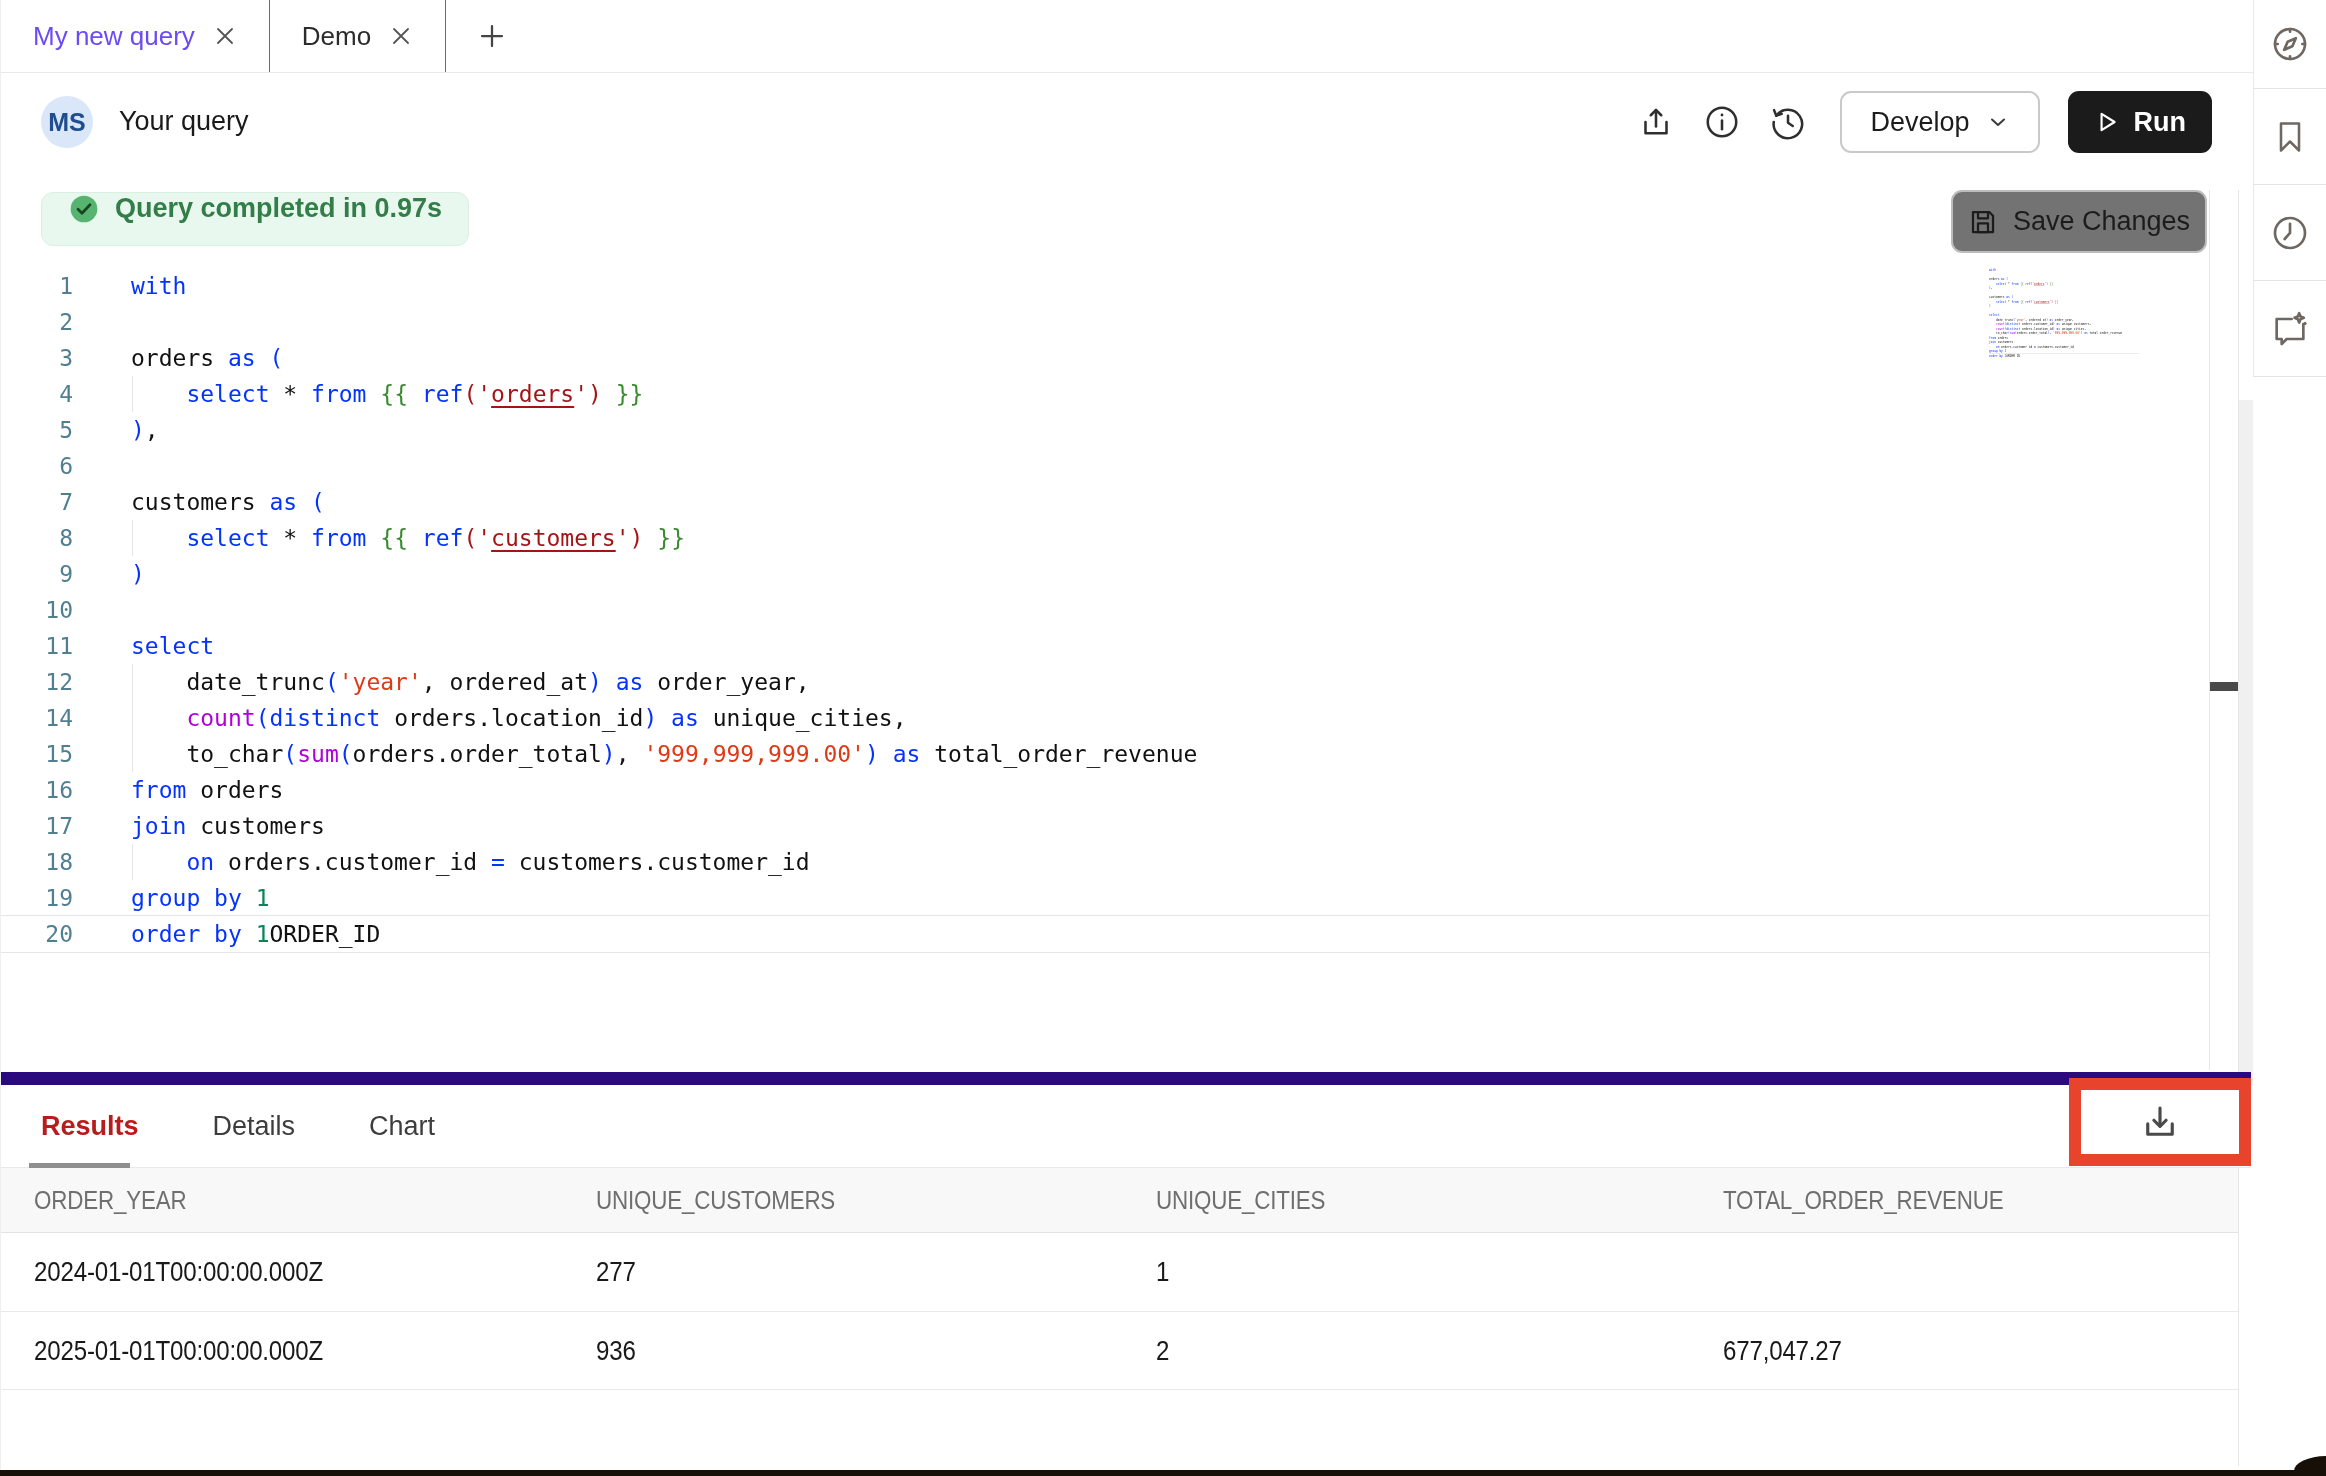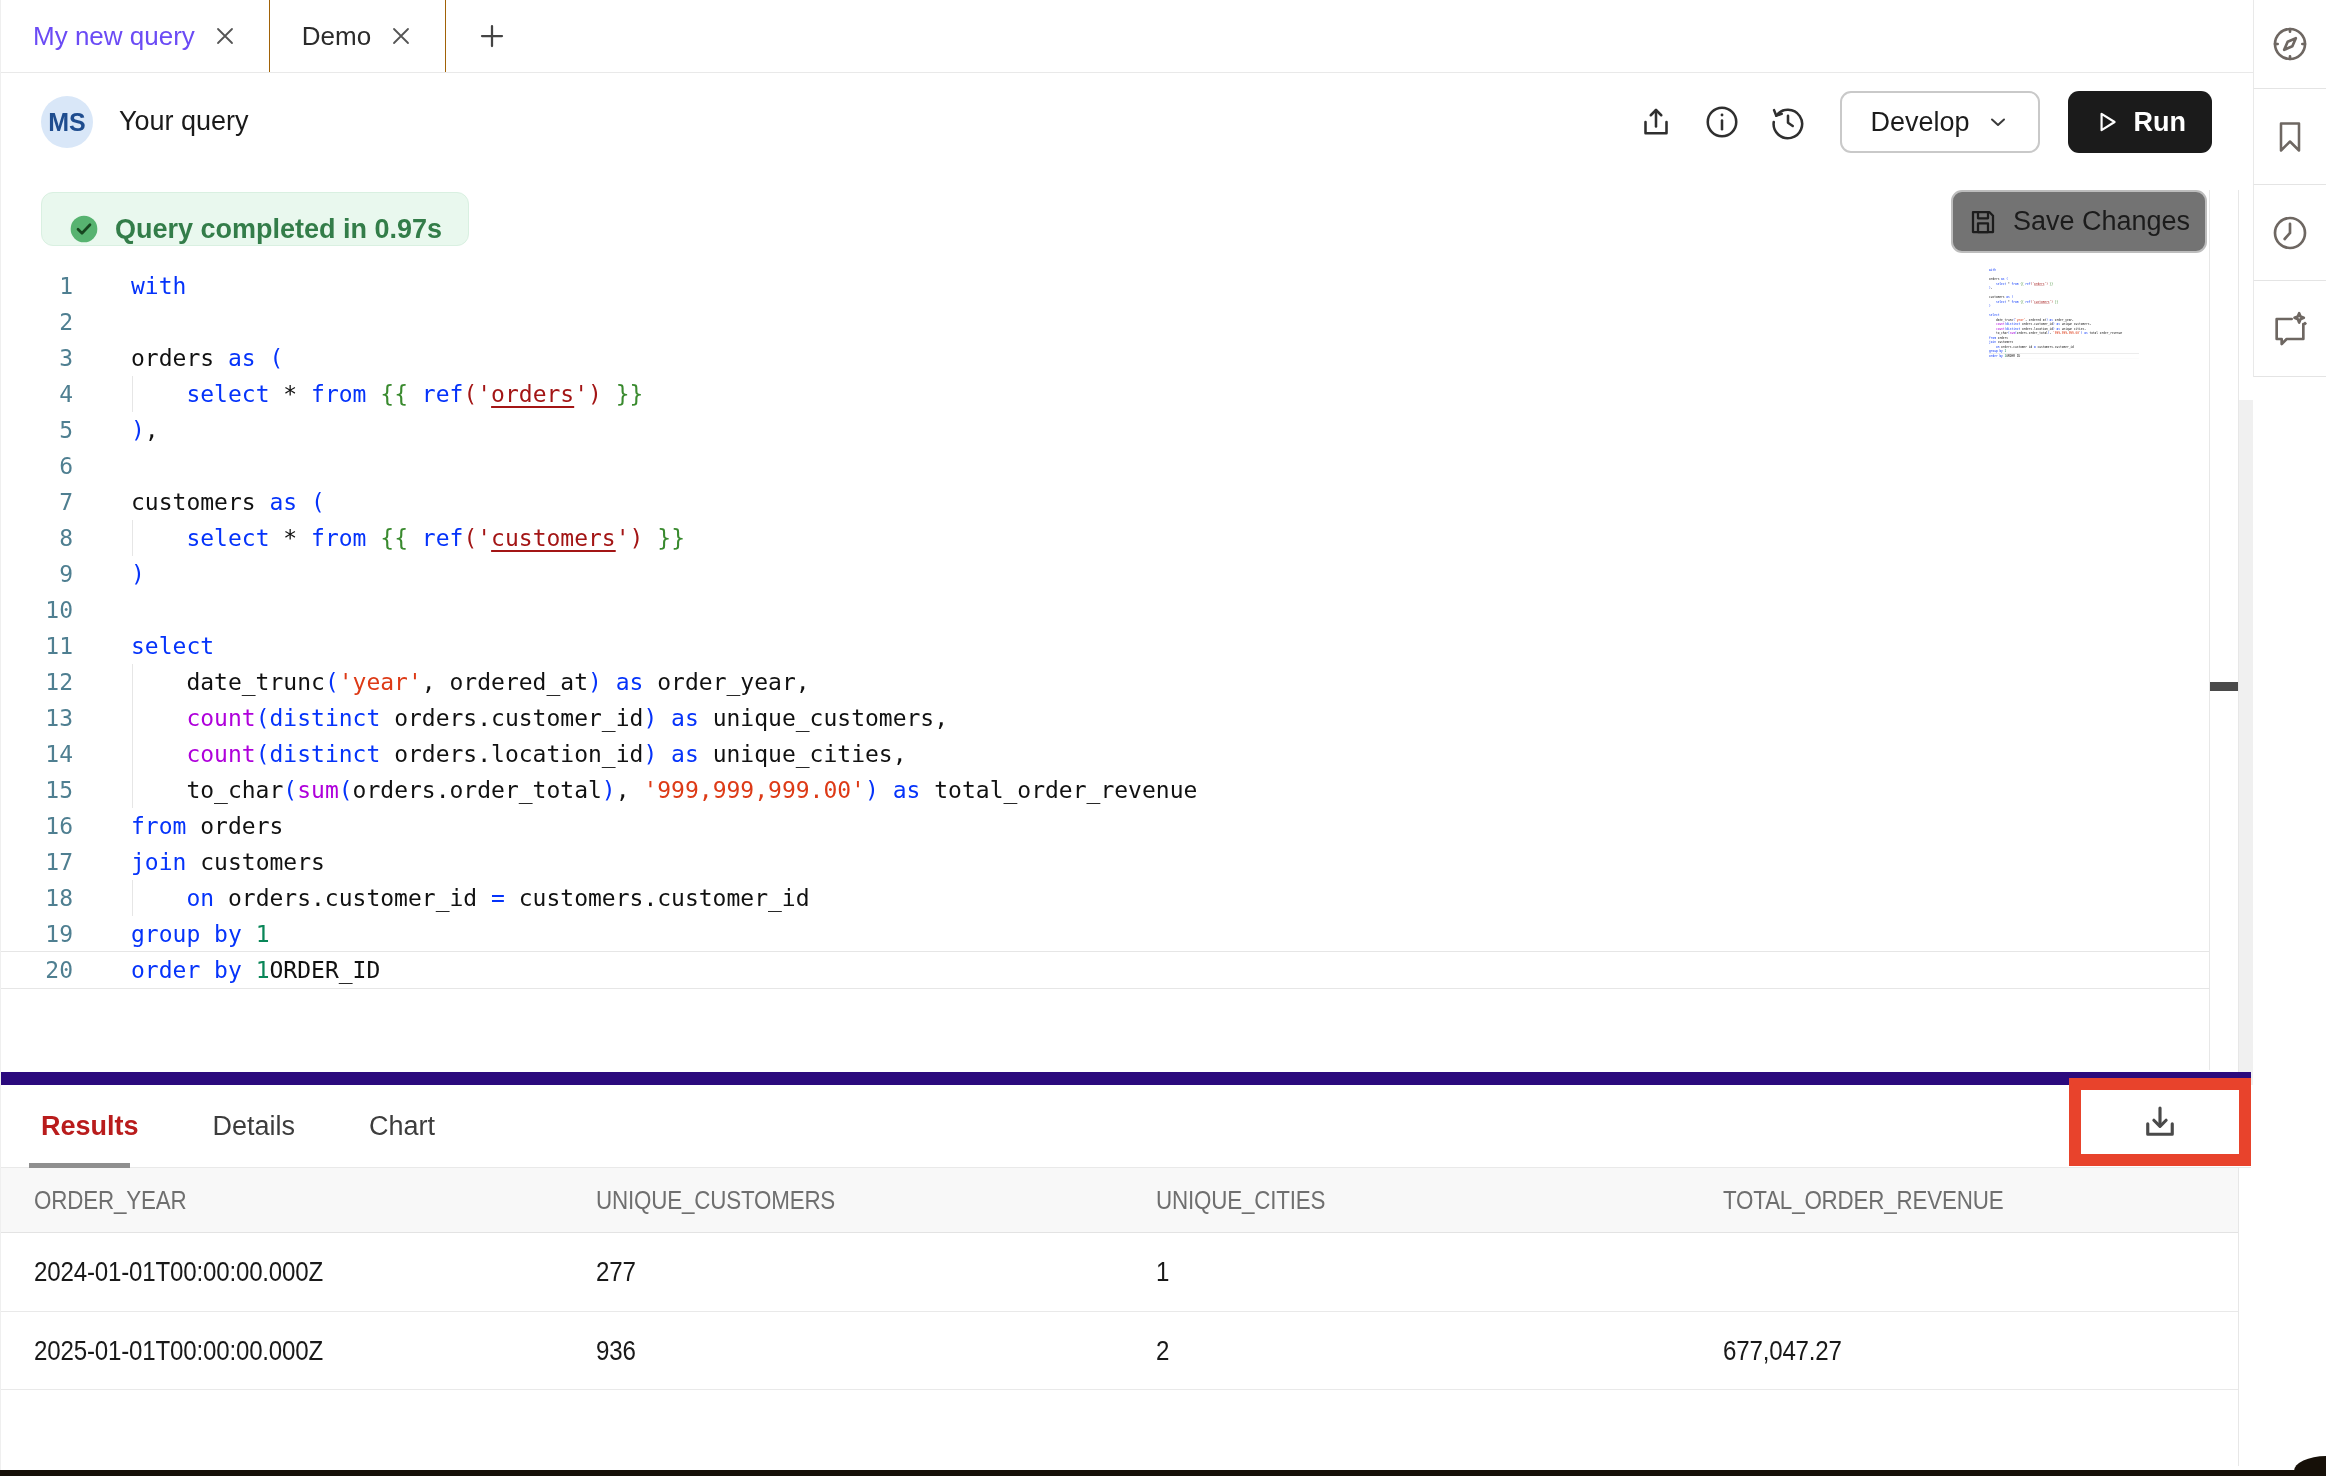--- a/index.html
+++ b/index.html
@@ -21,21 +21,21 @@
             font-weight:700; font-size:25px; display:flex; align-items:center; justify-content:center; }
   .qtitle { position:absolute; left:118px; top:33px; font-size:27px; color:#1a1a1a; }
   .hdr-actions { position:absolute; right:42px; top:0; height:98px; display:flex; align-items:center; }
   .hicon { display:flex; align-items:center; justify-content:center; width:44px; height:44px; margin-left:22px; }
   .btn-develop { margin-left:30px; height:62px; display:flex; align-items:center; gap:16px; padding:0 28px;
                  border:2px solid #c9c9c9; border-radius:11px; font-size:27px; color:#1c1c1c; background:#fff; }
   .btn-run { margin-left:28px; height:62px; display:flex; align-items:center; gap:14px; padding:0 26px;
              background:#1b1b1b; border-radius:11px; color:#fff; font-size:27px; font-weight:700; border:none; }
 
   
-  .status-pill { position:absolute; left:40px; top:192px; height:54px; display:flex; align-items:flex-end; gap:15px; padding:0 26px;
+  .status-pill { position:absolute; left:40px; top:192px; height:54px; display:flex; align-items:flex-start; gap:15px; padding:0 26px;
                  background:#e9f8ee; border:1px solid #d9f0e1; border-radius:12px; color:#337d49; font-size:27px; font-weight:700; }
   .btn-save { position:absolute; left:1950px; top:190px; width:256px; height:63px; display:flex; align-items:center; justify-content:center; gap:15px;
               background:#737373; border:2px solid #bdbdbd; border-radius:11px; font-size:27px; color:#1c1c1c; }
 
   
   .code-area { position:absolute; left:0; top:268px; width:2208px; }
   .code-line { position:relative; display:flex; height:36px; line-height:36px;
                font-family:"DejaVu Sans Mono", monospace; font-size:23px; white-space:pre; }
   .code-line.current { box-shadow:0 1px 0 #e6e6e6, 0 -1px 0 #e6e6e6; }
   .code-line.indented::after { content:""; position:absolute; left:131px; top:0; bottom:0; width:1px; background:#e6e6e6; }
@@ -183,21 +183,20 @@
         <div class="code-line"><span class="ln">3</span><span class="codetext"><span class="t-p">orders </span><span class="t-k">as</span><span class="t-p"> </span><span class="t-k">(</span></span></div>
         <div class="code-line indented"><span class="ln">4</span><span class="codetext"><span class="t-p">    </span><span class="t-k">select</span><span class="t-p"> * </span><span class="t-k">from</span><span class="t-p"> </span><span class="t-g">{{</span><span class="t-p"> </span><span class="t-k">ref</span><span class="t-d">('</span><span class="t-l">orders</span><span class="t-d">')</span><span class="t-p"> </span><span class="t-g">}}</span></span></div>
         <div class="code-line"><span class="ln">5</span><span class="codetext"><span class="t-k">)</span><span class="t-p">,</span></span></div>
         <div class="code-line"><span class="ln">6</span><span class="codetext"></span></div>
         <div class="code-line"><span class="ln">7</span><span class="codetext"><span class="t-p">customers </span><span class="t-k">as</span><span class="t-p"> </span><span class="t-k">(</span></span></div>
         <div class="code-line indented"><span class="ln">8</span><span class="codetext"><span class="t-p">    </span><span class="t-k">select</span><span class="t-p"> * </span><span class="t-k">from</span><span class="t-p"> </span><span class="t-g">{{</span><span class="t-p"> </span><span class="t-k">ref</span><span class="t-d">('</span><span class="t-l">customers</span><span class="t-d">')</span><span class="t-p"> </span><span class="t-g">}}</span></span></div>
         <div class="code-line"><span class="ln">9</span><span class="codetext"><span class="t-k">)</span></span></div>
         <div class="code-line"><span class="ln">10</span><span class="codetext"></span></div>
         <div class="code-line"><span class="ln">11</span><span class="codetext"><span class="t-k">select</span></span></div>
         <div class="code-line indented"><span class="ln">12</span><span class="codetext"><span class="t-p">    date_trunc</span><span class="t-k">(</span><span class="t-s">'year'</span><span class="t-p">, ordered_at</span><span class="t-k">)</span><span class="t-p"> </span><span class="t-k">as</span><span class="t-p"> order_year,</span></span></div>
-        <div class="code-line indented"><span class="ln">13</span><span class="codetext"><span class="t-p">    </span><span class="t-f">count</span><span class="t-k">(</span><span class="t-k">distinct</span><span class="t-p"> orders.customer_id</span><span class="t-k">)</span><span class="t-p"> </span><span class="t-k">as</span><span class="t-p"> unique_customers,</span></span></div>
         <div class="code-line indented"><span class="ln">14</span><span class="codetext"><span class="t-p">    </span><span class="t-f">count</span><span class="t-k">(</span><span class="t-k">distinct</span><span class="t-p"> orders.location_id</span><span class="t-k">)</span><span class="t-p"> </span><span class="t-k">as</span><span class="t-p"> unique_cities,</span></span></div>
         <div class="code-line indented"><span class="ln">15</span><span class="codetext"><span class="t-p">    to_char</span><span class="t-k">(</span><span class="t-f">sum</span><span class="t-k">(</span><span class="t-p">orders.order_total</span><span class="t-k">)</span><span class="t-p">, </span><span class="t-s">'999,999,999.00'</span><span class="t-k">)</span><span class="t-p"> </span><span class="t-k">as</span><span class="t-p"> total_order_revenue</span></span></div>
         <div class="code-line"><span class="ln">16</span><span class="codetext"><span class="t-k">from</span><span class="t-p"> orders</span></span></div>
         <div class="code-line"><span class="ln">17</span><span class="codetext"><span class="t-k">join</span><span class="t-p"> customers</span></span></div>
         <div class="code-line indented"><span class="ln">18</span><span class="codetext"><span class="t-p">    </span><span class="t-k">on</span><span class="t-p"> orders.customer_id </span><span class="t-k">=</span><span class="t-p"> customers.customer_id</span></span></div>
         <div class="code-line"><span class="ln">19</span><span class="codetext"><span class="t-k">group by</span><span class="t-p"> </span><span class="t-n">1</span></span></div>
         <div class="code-line current"><span class="ln">20</span><span class="codetext"><span class="t-k">order by</span><span class="t-p"> </span><span class="t-n">1</span><span class="t-p">ORDER_ID</span></span></div>
       </div>
     <div class="minimap">
         <div class="minimap-inner">

